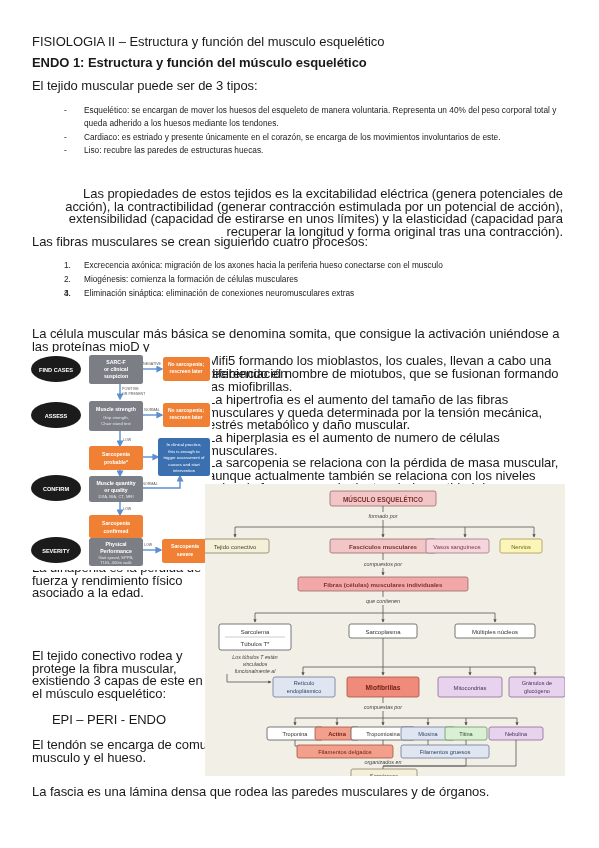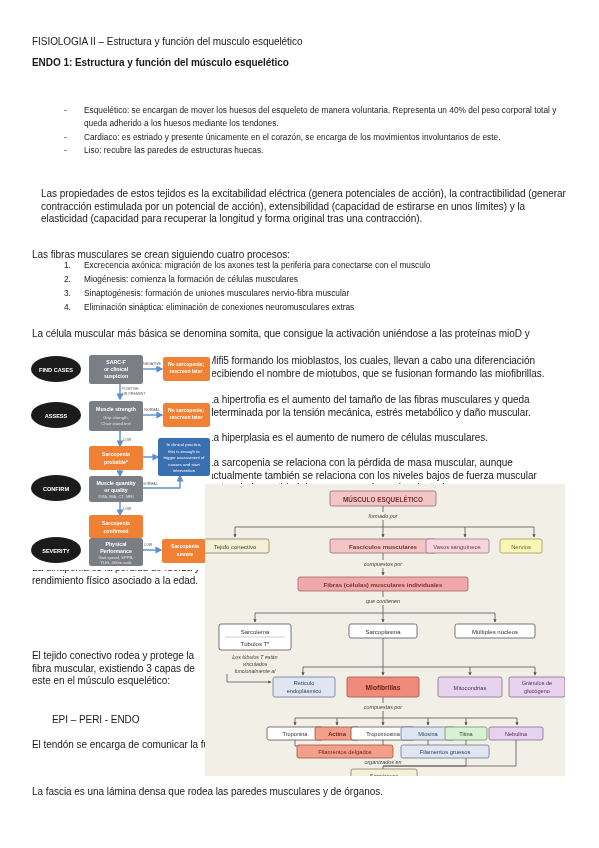--- a/index.html
+++ b/index.html
@@ -5,32 +5,32 @@
   html,body{margin:0;padding:0;background:#ffffff;}
   body{
     width:599px;height:848px;position:relative;overflow:hidden;
     font-family:"Liberation Sans","DejaVu Sans",sans-serif;
     color:#1a1a1a;
     -webkit-font-smoothing:antialiased;
   }
   .page{position:absolute;left:0;top:0;width:599px;height:848px;}
 
   
-  .t{position:absolute;font-size:10px;line-height:12.6px;letter-spacing:-0.05px;}
+  .t{position:absolute;font-size:13px;line-height:12.6px;letter-spacing:-0.05px;}
   .b{font-weight:bold;}
   .doc-title{left:32px;top:36px;width:520px;}
   .tema{left:32px;top:57px;width:520px;}
   .intro{left:32px;top:80px;width:520px;}
 
   ul.dash{position:absolute;left:56px;top:104px;width:512px;margin:0;padding:0;list-style:none;}
   ul.dash li{position:relative;padding-left:28px;margin:0 0 0 0;font-size:8.3px;line-height:13.4px;}
   ul.dash li .mk{position:absolute;left:8px;top:0;}
 
-  .para1{left:41px;top:188px;width:528px;}
-  .para2{left:32px;top:236px;width:528px;margin-top:13px;}
+  .para1{left:35px;top:188px;width:528px;text-align:right;}
+  .para2{left:32px;top:236px;width:528px;}
 
   ol.num{position:absolute;left:56px;top:258px;width:512px;margin:0;padding:0;list-style:none;}
   ol.num li{position:relative;padding-left:28px;font-size:8.3px;line-height:14.1px;}
   ol.num li .mk{position:absolute;left:8px;top:0;}
 
   .para3{left:32px;top:328px;width:528px;}
   .para-right{left:208px;width:352px;}
   .p-r1{top:355px;}
   .p-r2{top:381px;}
 
@@ -49,34 +49,35 @@
            background:#f2efe6;overflow:hidden;}
   .mv{position:absolute;left:0;top:0;}
 </style>
 </head>
 <body>
 
 <div class="page">
 
   <div class="t doc-title">FISIOLOGIA II – Estructura y función del musculo esquelético</div>
   <div class="t tema b">ENDO 1: Estructura y función del músculo esquelético</div>
+  <div class="t intro">El tejido muscular puede ser de 3 tipos:</div>
 
   <ul class="dash">
     <li><span class="mk">-</span><span>Esquelético: se encargan de mover los huesos del esqueleto de manera voluntaria. Representa un 40% del peso corporal total y queda adherido a los huesos mediante los tendones.</span></li>
     <li><span class="mk">-</span><span>Cardiaco: es estriado y presente únicamente en el corazón, se encarga de los movimientos involuntarios de este.</span></li>
     <li><span class="mk">-</span><span>Liso: recubre las paredes de estructuras huecas.</span></li>
   </ul>
 
   <div class="t para1">Las propiedades de estos tejidos es la excitabilidad eléctrica (genera potenciales de acción), la contractibilidad (generar contracción estimulada por un potencial de acción), extensibilidad (capacidad de estirarse en unos límites) y la elasticidad (capacidad para recuperar la longitud y forma original tras una contracción).</div>
   <div class="t para2">Las fibras musculares se crean siguiendo cuatro procesos:</div>
 
   <ol class="num">
-    <li><span class="mk">1.</span><span>Excrecencia axónica: migración de los axones test la periferia para conectarse con el musculo</span></li>
+    <li><span class="mk">1.</span><span>Excrecencia axónica: migración de los axones hacia la periferia hueso conectarse con el musculo</span></li>
     <li><span class="mk">2.</span><span>Miogénesis: comienza la formación de células musculares</span></li>
-    <li><span class="mk">3.</span><span>Sinaptogénesis: formación de uniones musculares nervio-fibra muscular</span></li>
+    <li><span class="mk">3.</span></li>
     <li><span class="mk">4.</span><span>Eliminación sináptica: eliminación de conexiones neuromusculares extras</span></li>
   </ol>
 
   <div class="t para3">La célula muscular más básica se denomina somita, que consigue la activación uniéndose a las proteínas mioD y</div>
 
   <div class="t para-right p-r1">Mifi5 formando los mioblastos, los cuales, llevan a cabo una diferenciación</div>
   <div class="t para-right p-r2" style="top:368px;">recibiendo el nombre de miotubos, que se fusionan formando las miofibrillas.</div>
   <div class="t para-right" style="top:394px;">La hipertrofia es el aumento del tamaño de las fibras musculares y queda determinada por la tensión mecánica, estrés metabólico y daño muscular.</div>
   <div class="t para-right" style="top:432px;">La hiperplasia es el aumento de numero de células musculares.</div>
   <div class="t para-right" style="top:457px;">La sarcopenia se relaciona con la pérdida de masa muscular, aunque actualmente también se relaciona con los niveles bajos de fuerza muscular junto a baja cantidad de masa muscular y el sedentarismo.</div>

